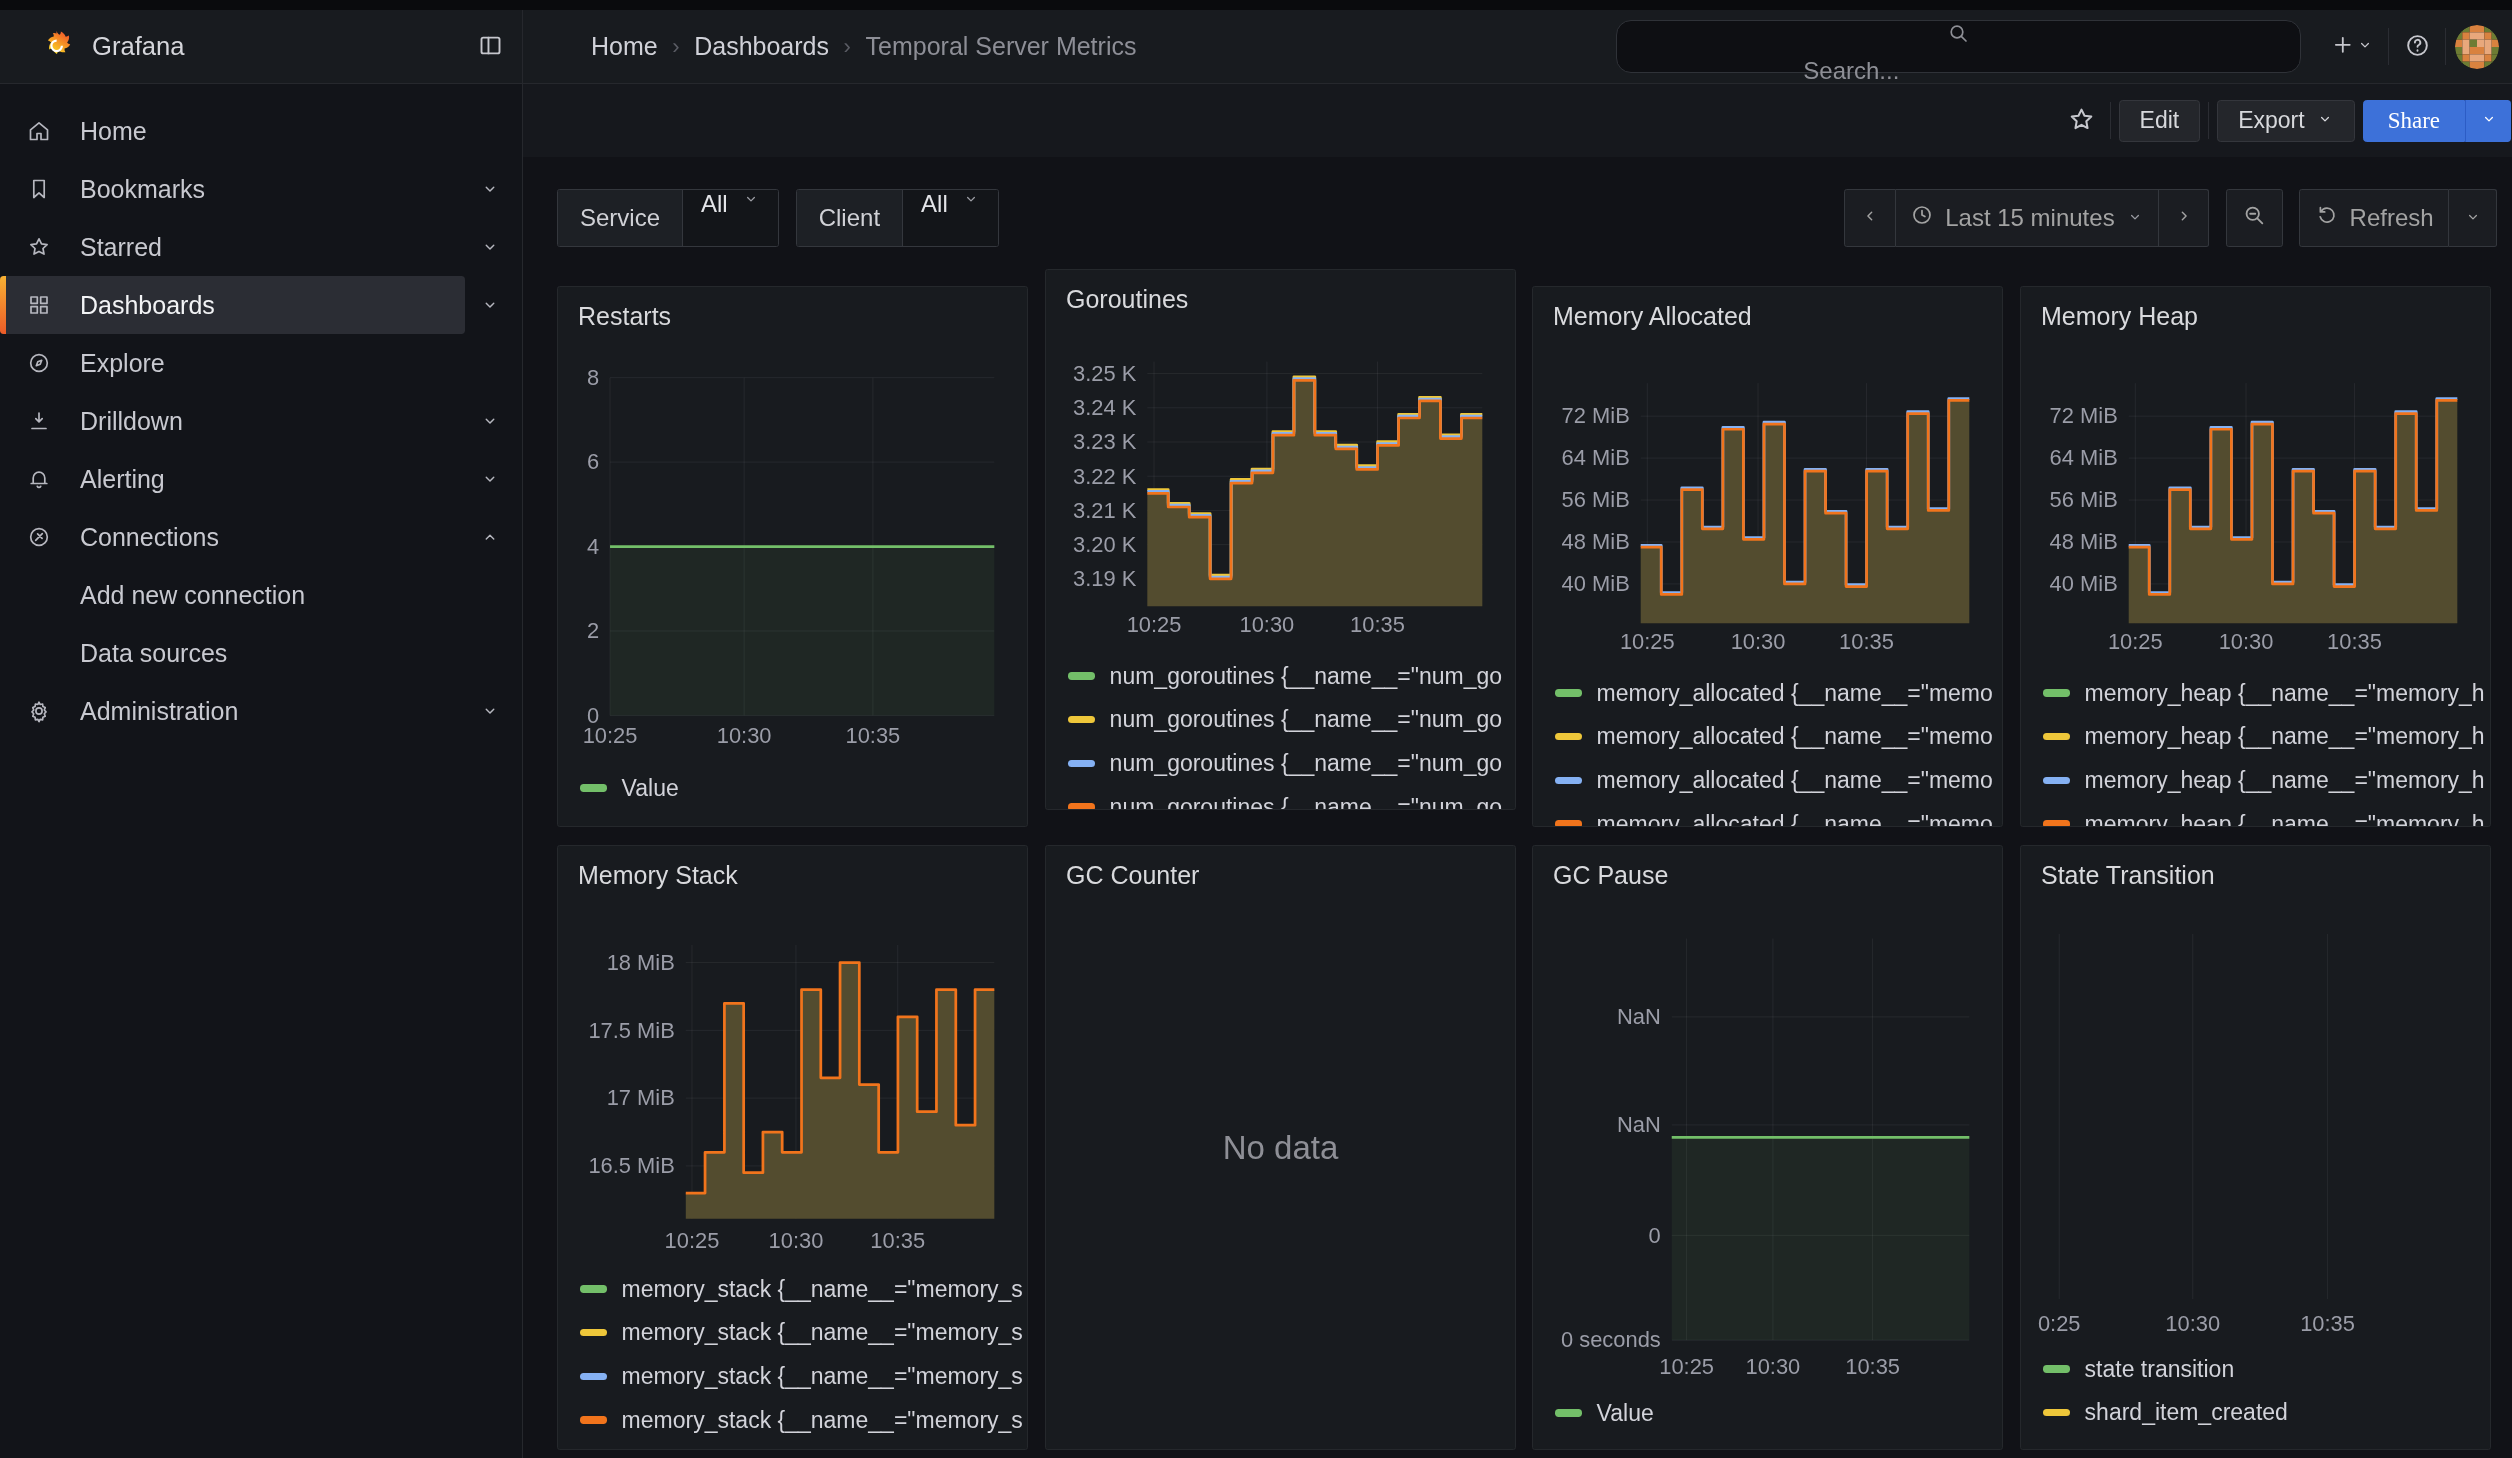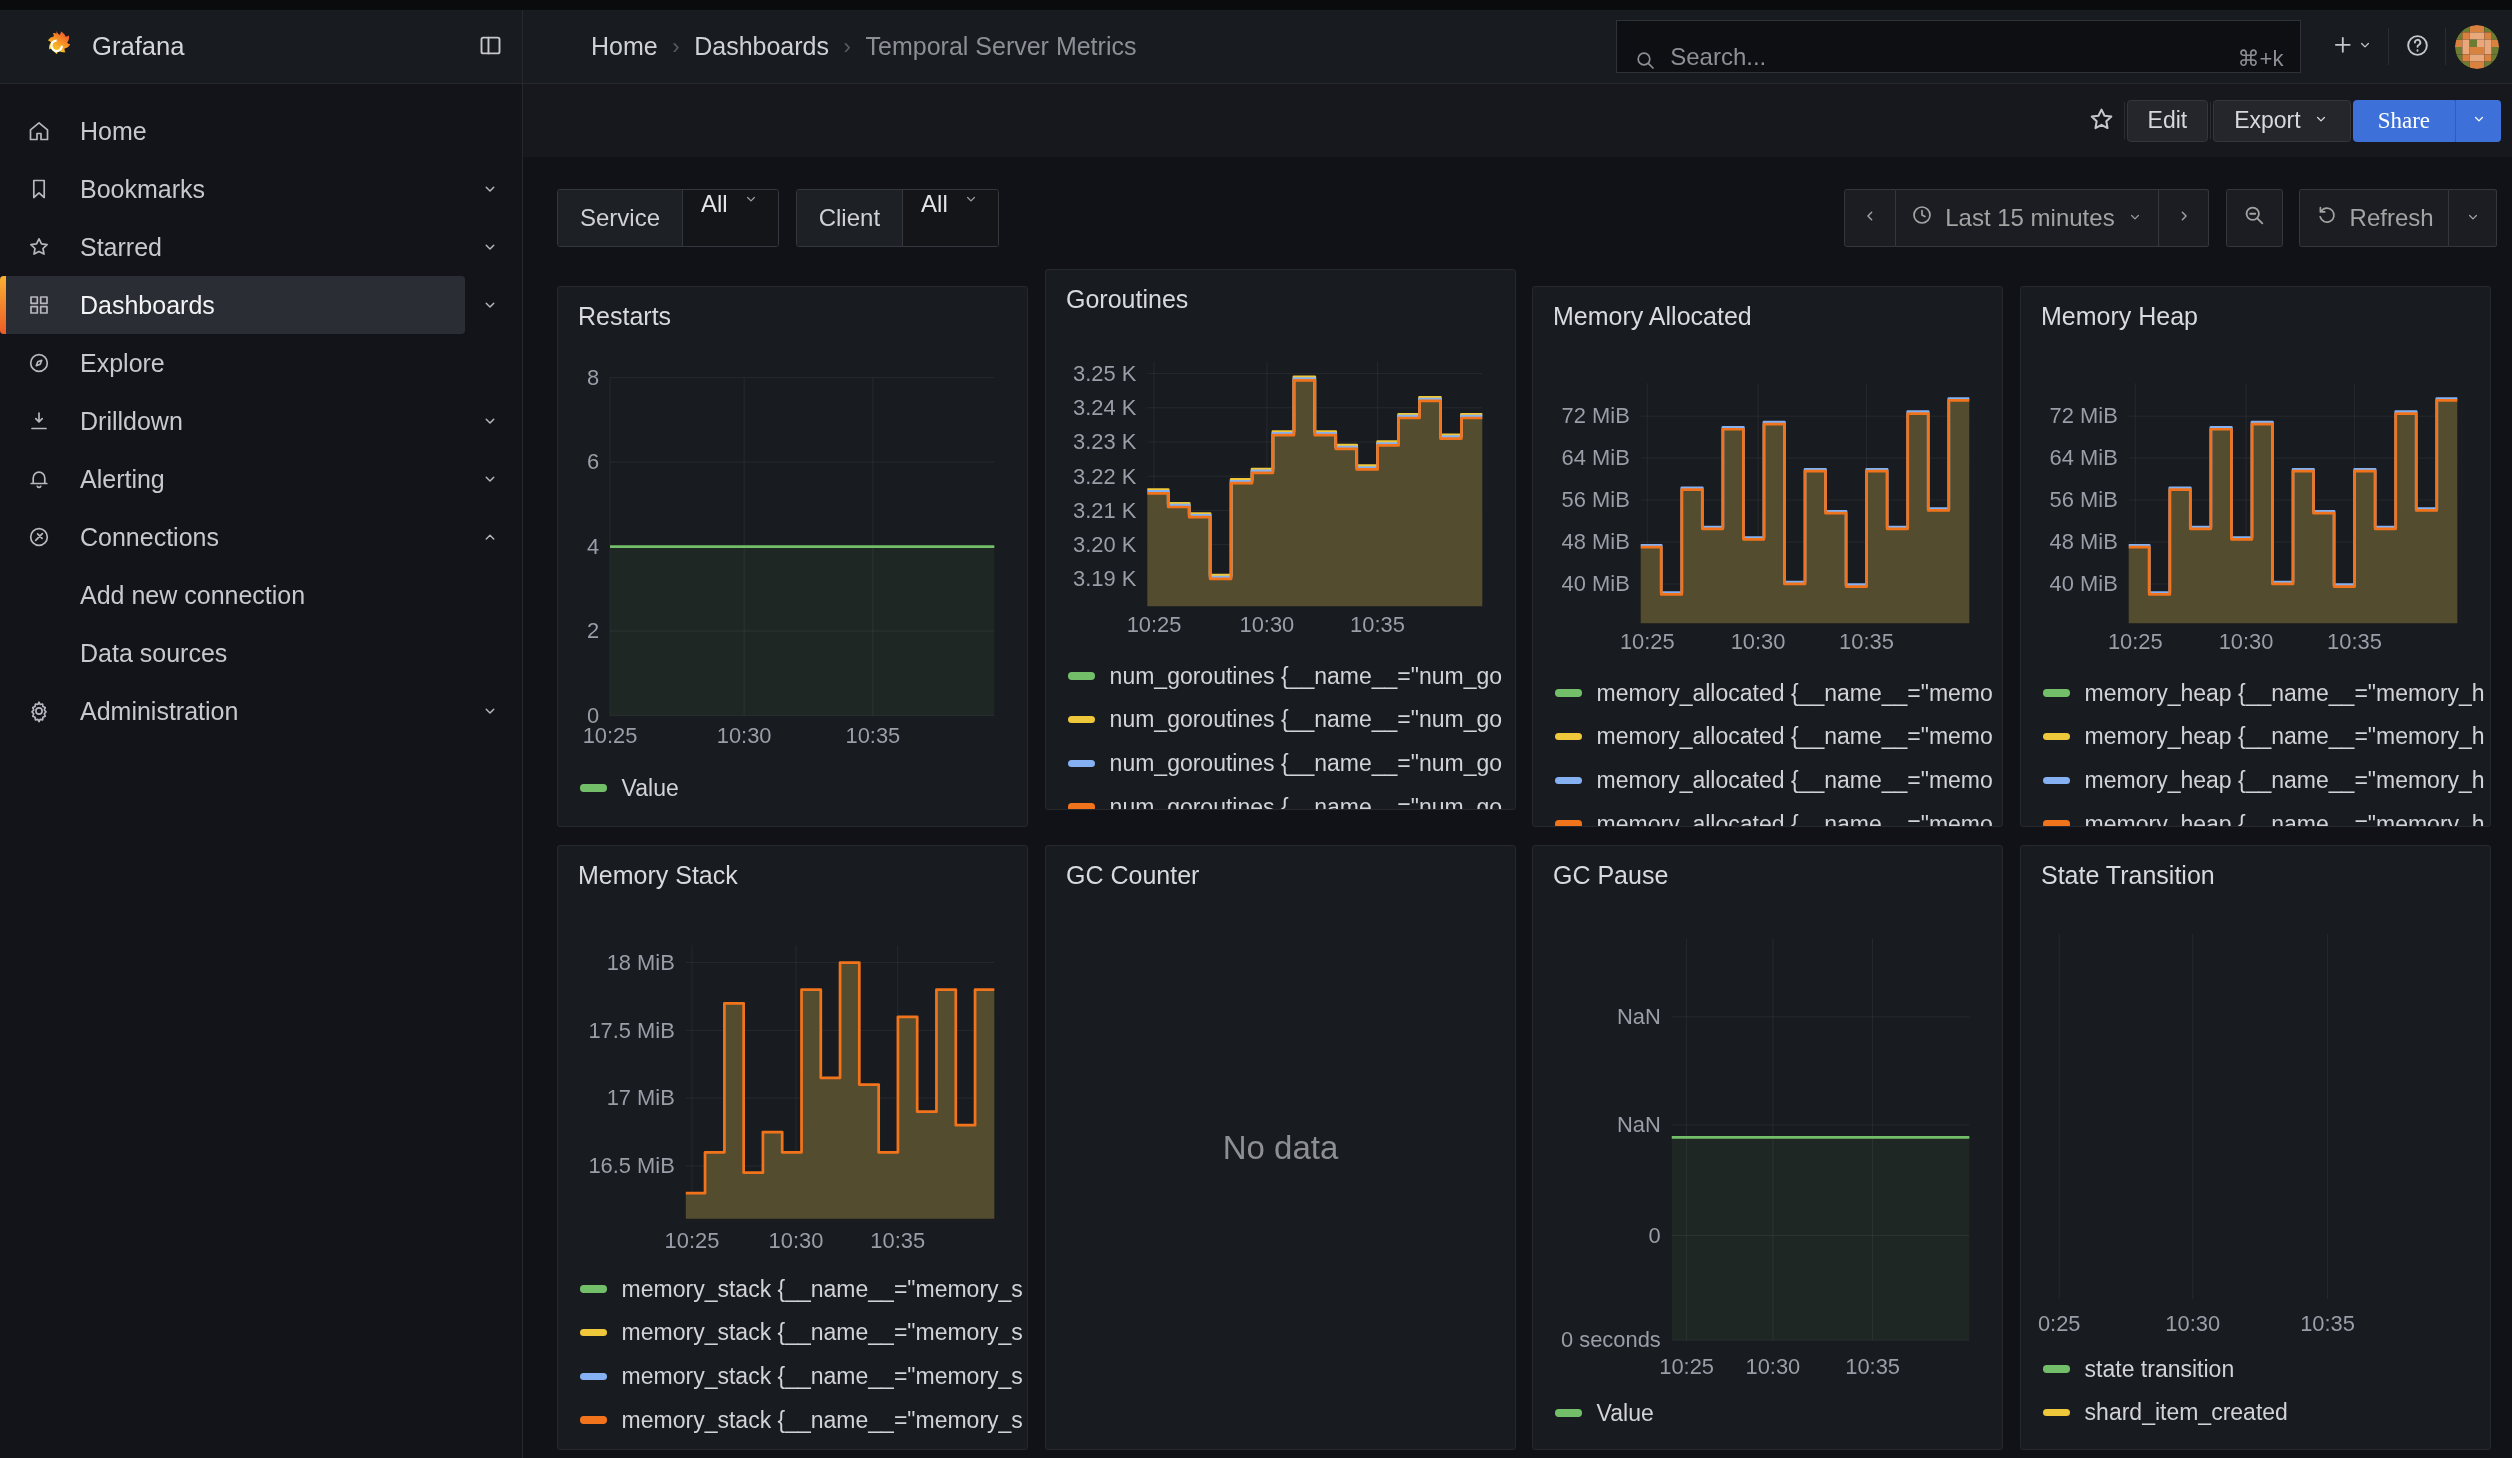--- a/index.html
+++ b/index.html
@@ -13,22 +13,22 @@
     box-sizing:border-box;border-right:0.9px solid #26282d;flex:0 0 auto;}
   .brand{font-size:25.6px;color:#d5d6db;margin-left:18px;}
   .nav-left .spacer{flex:1;}
   .icon-btn{background:none;border:none;color:#c6c7cd;display:flex;align-items:center;justify-content:center;
     padding:5.5px;cursor:pointer;}
   .crumbs{display:flex;align-items:center;gap:14.6px;padding-left:68px;font-size:25px;}
   .crumb{color:#d0d1d8;text-decoration:none;}
   .crumb.current{color:#8d8e96;}
   .crumb-sep{color:#5a5c64;font-size:22px;}
   .nav .grow{flex:1;}
-  .search{width:685px;height:53px;background:#0e0f13;border:0.9px solid #2f3238;border-radius:0;
-    display:flex;align-items:flex-end;padding:0 16.4px;box-sizing:border-box;gap:11px;}
+  .search{width:685px;height:53px;background:#0e0f13;border:0.9px solid #2f3238;border-radius:15px;
+    display:flex;align-items:center;padding:0 16.4px;box-sizing:border-box;gap:11px;flex-direction:column;}
   .search input{flex:1;background:transparent;border:none;outline:none;color:#c8c9d0;
     font-size:24px;font-family:inherit;}
   .search input::placeholder{color:#8e8f96;}
   .kbd{color:#8e8f96;font-size:22px;}
   .nav-icons{display:flex;align-items:center;gap:9px;padding:0 12.8px 0 24px;}
   .vdiv{width:0.9px;height:37px;background:#2b2d33;}
   .avatar{width:44px;height:44px;border-radius:50%;overflow:hidden;flex:0 0 auto;cursor:pointer;border:none;padding:0;background:none;}
   
   .sidebar{position:absolute;left:0;top:84px;bottom:0;width:523px;background:#121419;
     border-right:0.9px solid #26282d;box-sizing:border-box;padding-top:18px;}
@@ -37,21 +37,21 @@
   .side-item .s-icon{width:24px;margin-left:27px;margin-right:29px;color:#b6b7bf;display:flex;}
   .side-label{font-size:25px;color:#c8c9d0;}
   .side-item.sub .side-label{margin-left:80px;}
   .side-item.active .side-link{background:#2b2d34;}
   .side-item.active .side-label{color:#f2f3f5;}
   .side-item.active .side-link::before{content:"";position:absolute;left:0;top:0;bottom:0;width:5.5px;
     border-radius:3.7px 0 0 3.7px;background:linear-gradient(180deg,#f8b133,#ec5b28);}
   .side-chev{position:absolute;right:16.4px;color:#b6b7bf;background:none;border:none;display:flex;cursor:pointer;}
   
   .subheader{position:absolute;left:523px;top:84px;right:0;height:73px;background:#16181d;
-    display:flex;align-items:center;justify-content:flex-end;gap:2px;padding-right:11px;}
+    display:flex;align-items:center;justify-content:flex-end;gap:8px;padding-right:1px;}
   .btn{height:42px;border-radius:3.7px;border:0.9px solid #34363c;background:#24262b;color:#d7d8dc;
     font-size:23px;font-family:inherit;display:flex;align-items:center;gap:11px;padding:0 20px;cursor:pointer;}
   .btn-primary{background:#3d71d9;border-color:#3d71d9;color:#ffffff;padding:0 24px;font-weight:500;font-family:Liberation Serif, serif;}
   .btn-split{display:flex;}
   .btn-split .btn-primary{border-radius:3.7px 0 0 3.7px;}
   .btn-split .split-arrow{width:46px;border-left:0.9px solid #2c5cc5;border-radius:0 3.7px 3.7px 0;
     background:#3d71d9;color:#fff;display:flex;align-items:center;justify-content:center;border-top:none;border-right:none;border-bottom:none;cursor:pointer;}
   
   .canvas{position:absolute;left:523px;top:157px;right:0;bottom:0;background:#111217;}
   .filters{position:absolute;left:34px;top:32px;display:flex;gap:16.4px;}

